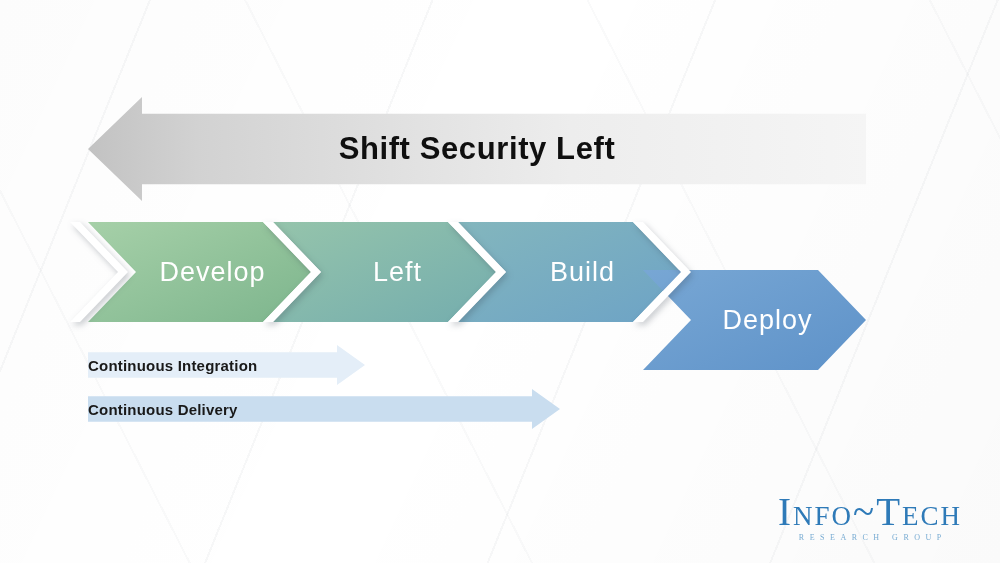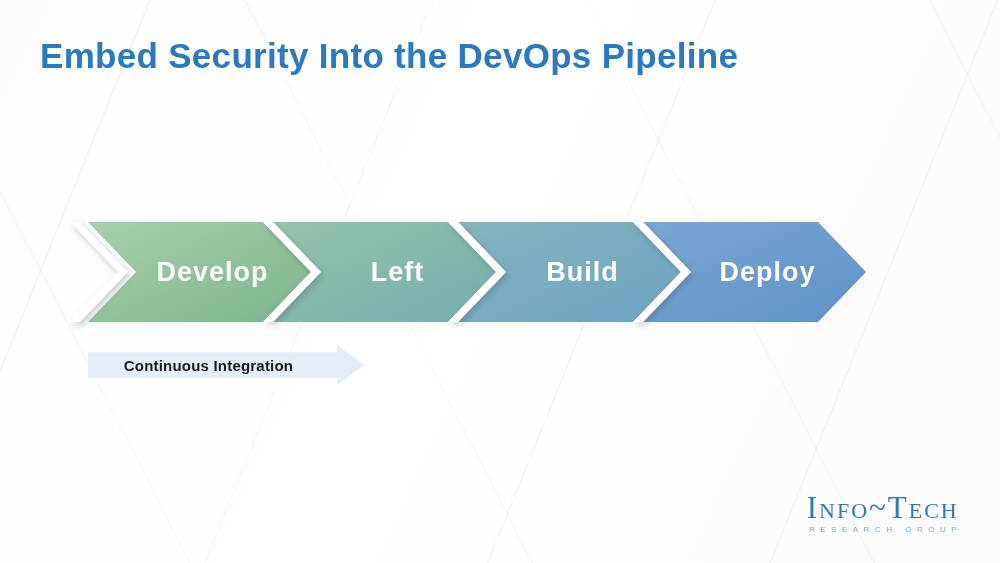--- a/index.html
+++ b/index.html
@@ -39,77 +39,79 @@
     font-size:31px; font-weight:700; letter-spacing:0.6px; color:#0f0f0f;
   }
 
   
   .chev {
     position:absolute; top:222px; width:223px; height:100px;
     clip-path:polygon(0 0, calc(100% - 48px) 0, 100% 50%, calc(100% - 48px) 100%, 0 100%, 48px 50%);
     display:flex; align-items:center; justify-content:center;
   }
   .chev span {
-    color:#ffffff; font-size:27px; font-weight:700; letter-spacing:1px;
+    color:#ffffff; font-size:27px; font-weight:400; letter-spacing:1px;
     padding-left:26px;
   }
   .chev.s1 { left:88px;  background:linear-gradient(155deg, #a6d0a8 0%, #7db58d 100%); }
   .chev.s2 { left:273px; background:linear-gradient(155deg, #95c4ab 0%, #74adae 100%); }
   .chev.s3 { left:458px; background:linear-gradient(155deg, #83b6bd 0%, #6da3c6 100%); }
-  .chev.s4 { left:643px; background:linear-gradient(155deg, #78a7d4 0%, #5e92c9 100%); }
+  .chev.s4 { left:643px; background:linear-gradient(155deg, #78a7d4 0%, #5e92c9 100%);margin-top:48px; }
 
   
   .gap-chev {
     position:absolute; top:222px; width:58px; height:100px; background:#ffffff;
     clip-path:polygon(0 0, 10px 0, 58px 50%, 10px 100%, 0 100%, 48px 50%);
   }
   .gap-wrap { position:absolute; top:0; left:0; filter:drop-shadow(2px 3px 3px rgba(55,65,80,0.28)); }
   .g0 .gap-chev { left:70px; }
   .g1 .gap-chev { left:263px; }
   .g2 .gap-chev { left:448px; }
   .g3 .gap-chev { left:633px; }
 
   
   .practice {
     position:absolute; left:88px; height:40px;
     clip-path:polygon(0 18%, calc(100% - 28px) 18%, calc(100% - 28px) 0, 100% 50%, calc(100% - 28px) 100%, calc(100% - 28px) 82%, 0 82%);
-    display:flex; align-items:center; justify-content:center;
+    display:flex; align-items:center; justify-content:flex-start;
   }
   .practice span { font-size:15px; font-weight:700; color:#191919; letter-spacing:0.2px; }
   .practice.p1 { top:345px; width:277px; background:#e4eef8; }
   .practice.p1 span { padding-right:36px; }
   .practice.p2 { top:389px; width:472px; background:#c9ddef; }
   .practice.p2 span { padding-right:34px; }
   .practice.p3 { top:433px; width:786px; background:#a9c7e3; }
   .practice.p3 span { padding-right:42px; }
 
   
   .logo {
     position:absolute; right:38px; top:492px; text-align:center;
   }
   .logo .brand {
     font-family:"Liberation Serif", serif;
     font-variant:small-caps;
-    font-size:31px; line-height:1.0; letter-spacing:2px;
+    font-size:39px; line-height:1.0; letter-spacing:2px;
     color:#2e7ab8; white-space:nowrap;
   }
   .logo .subtitle {
-    font-family:Liberation Sans, sans-serif;
+    font-family:Liberation Serif, serif;
     font-size:8px; letter-spacing:5.5px; color:#79acd3; margin-top:2px;
     white-space:nowrap; text-indent:5.5px;
   }
 </style>
 </head>
 <body>
 
 <div class="slide">
   <div class="bg-texture"></div>
 
-  <h1 class="title">Embed Security Into the DevOps Pipeline</h1>
 
+  <div class="shift-arrow">
+    <span>Shift Security Left</span>
+  </div>
 
   <div>
     <div class="chev s1">
       <span>Develop</span>
     </div>
     <div class="chev s2">
       <span>Left</span>
     </div>
     <div class="chev s3">
       <span>Build</span>
@@ -128,18 +130,21 @@
         <div class="gap-chev"></div>
       </div>
     <div class="gap-wrap g3">
         <div class="gap-chev"></div>
       </div>
   </div>
 
   <div class="practice p1">
     <span>Continuous Integration</span>
   </div>
+  <div class="practice p2">
+    <span>Continuous Delivery</span>
+  </div>
 
   <div class="logo">
     <div class="brand">Info~Tech</div>
     <div class="subtitle">RESEARCH GROUP</div>
   </div>
 </div>
 
 </body></html>

